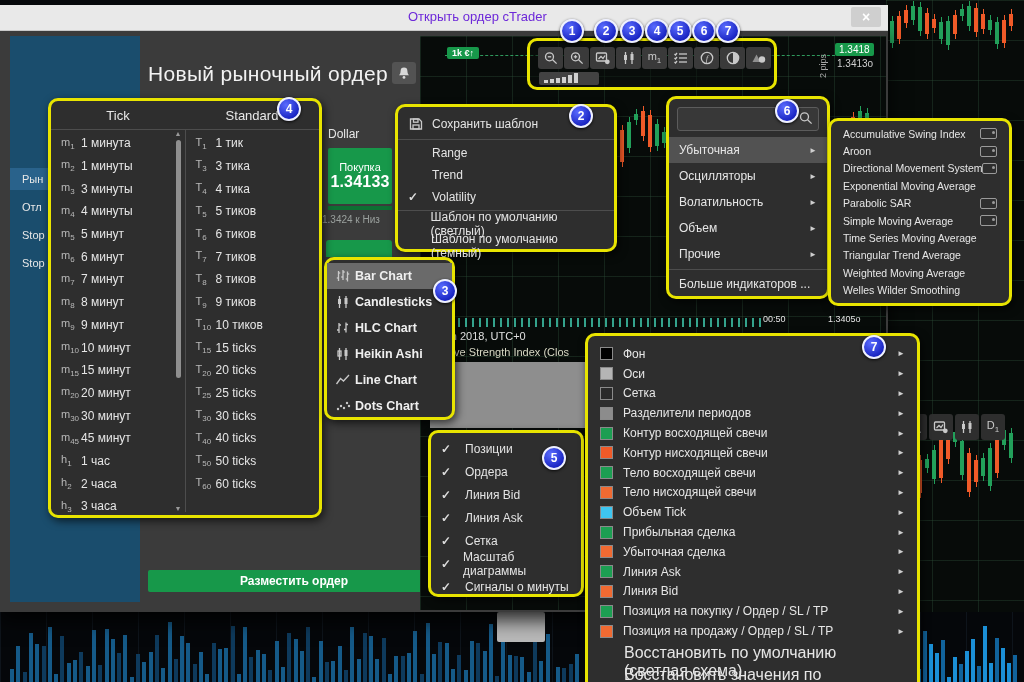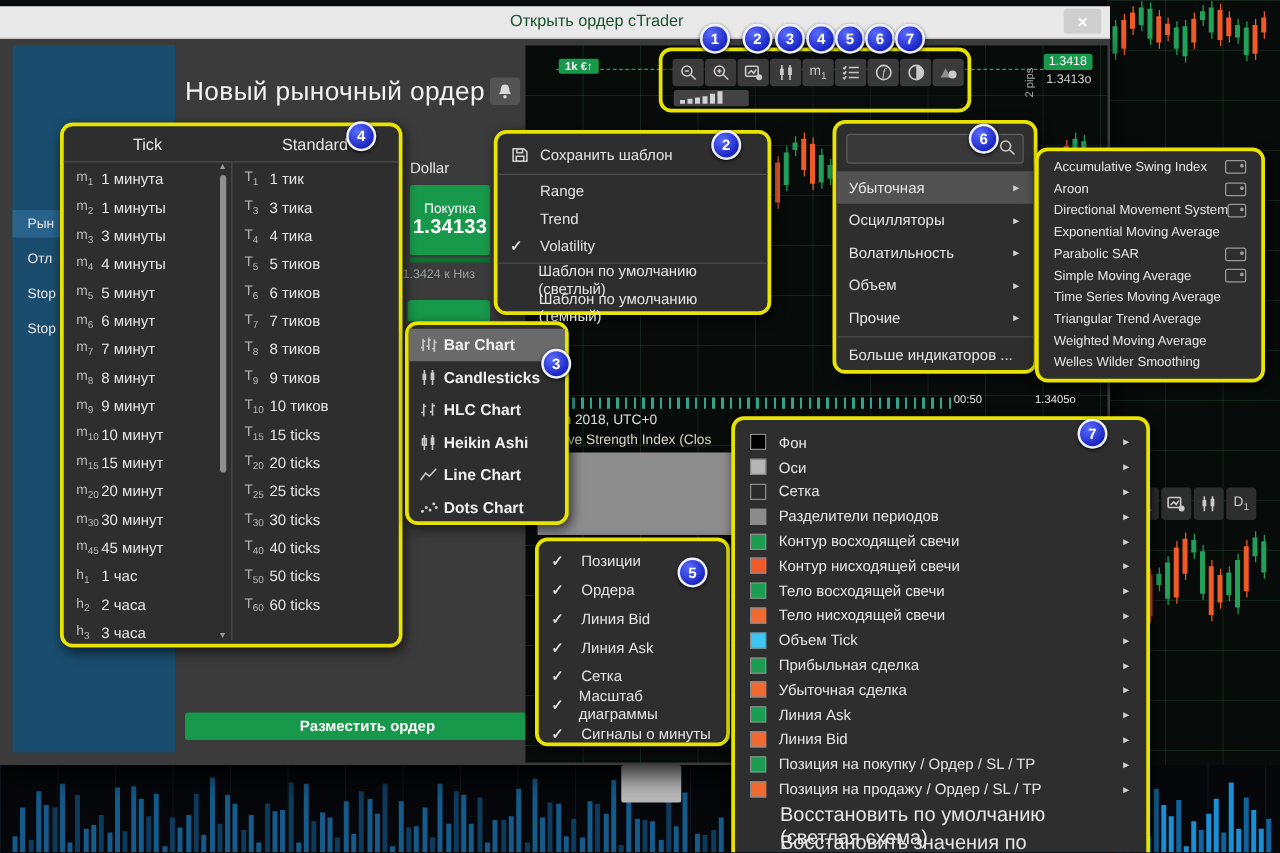--- a/index.html
+++ b/index.html
@@ -13,21 +13,21 @@
     background-size:46px 40px;}
   .bg-right{left:886px;top:0;width:138px;height:612px;}
   .bg-bottom{left:0;top:612px;width:1024px;height:70px;background:#05070a;
     background-image:linear-gradient(90deg,rgba(40,60,80,.25) 1px,transparent 1px);background-size:46px 70px;}
   .candle{position:absolute;}
   .candle .wick{position:absolute;left:50%;width:1px;margin-left:-0.5px;background:inherit;}
   .vbar{position:absolute;bottom:0;}
   .gray-box{left:497px;top:612px;width:48px;height:30px;background:#b9b9b9;border-radius:2px;}
   
   .titlebar{left:0;top:5px;width:888px;height:25px;background:#e9e9e9;border-bottom:1px solid #c8c8c8;}
-  .title-text{position:absolute;left:408px;top:4px;font-size:13px;color:#14532d;}
+  .title-text{position:absolute;left:408px;top:4px;font-size:13px;color:#6d28d9;}
   .close-btn{position:absolute;left:851px;top:2px;width:30px;height:20px;background:#cfcfcf;border-radius:2px;
     color:#fff;font-size:14px;font-weight:bold;display:flex;align-items:center;justify-content:center;}
   .dialog-body{left:0;top:30px;width:888px;height:582px;background:#3b3b3b;box-shadow:0 8px 18px rgba(0,0,0,.8);}
   .sidebar{left:10px;top:36px;width:130px;height:566px;background:#1a4d6d;}
   .side-tab{position:absolute;left:0;width:130px;height:22px;display:flex;align-items:center;
     padding-left:12px;box-sizing:border-box;color:#e8e8e8;font-size:11px;}
   .side-tab.sel{background:#29628b;}
   .order-heading{left:148px;top:62px;font-size:21px;color:#f2f2f2;font-weight:500;letter-spacing:.3px;}
   .hbtn{width:24px;height:22px;background:#535353;border-radius:3px;display:flex;align-items:center;justify-content:center;color:#ddd;}
   .bell-btn{left:392px;top:62px;}
@@ -63,21 +63,21 @@
   .tbar-box{left:527px;top:38px;width:250px;height:52px;background:rgba(10,14,11,.55);
     border:3px solid #e8e400;border-radius:10px;box-sizing:border-box;z-index:15;}
   .tbar-row{position:absolute;left:8px;top:6px;display:flex;}
   .tbtn{width:25px;height:22px;background:#3a3a3a;border-radius:3px;margin-right:1px;
     display:flex;align-items:center;justify-content:center;color:#c9c9c9;}
   .tf-ic{font-size:11px;color:#c9c9c9;}
   .tf-ic sub{font-size:8px;}
   .volbtn{position:absolute;left:9px;top:31px;width:60px;height:13px;background:#424242;border-radius:2px;
     display:flex;align-items:flex-end;gap:2px;padding:2px 5px;box-sizing:border-box;}
   .volbtn .vb{width:4px;background:#d0d0d0;}
-  .mini-tbar{left:903px;top:390px;display:flex;gap:1px;z-index:4;}
+  .mini-tbar{left:903px;top:414px;display:flex;gap:1px;z-index:4;}
   .mini-tbar .tbtn{width:24px;height:26px;background:#2e2e2e;}
   
   .badge{position:absolute;width:20px;height:20px;border-radius:50%;z-index:60;
     background:radial-gradient(circle at 35% 30%,#5a6cff,#1722c0 75%);
     border:2px solid #eef0ff;color:#fff;font-size:12px;font-weight:bold;
     display:flex;align-items:center;justify-content:center;box-shadow:0 1px 3px rgba(0,0,0,.8);}
   
   .ypanel{position:absolute;background:#2e2e2e;border:3px solid #e8e400;border-radius:10px;
     box-sizing:border-box;box-shadow:2px 3px 9px rgba(0,0,0,.65);z-index:20;}
   .p-tf{left:48px;top:98px;width:274px;height:420px;}

